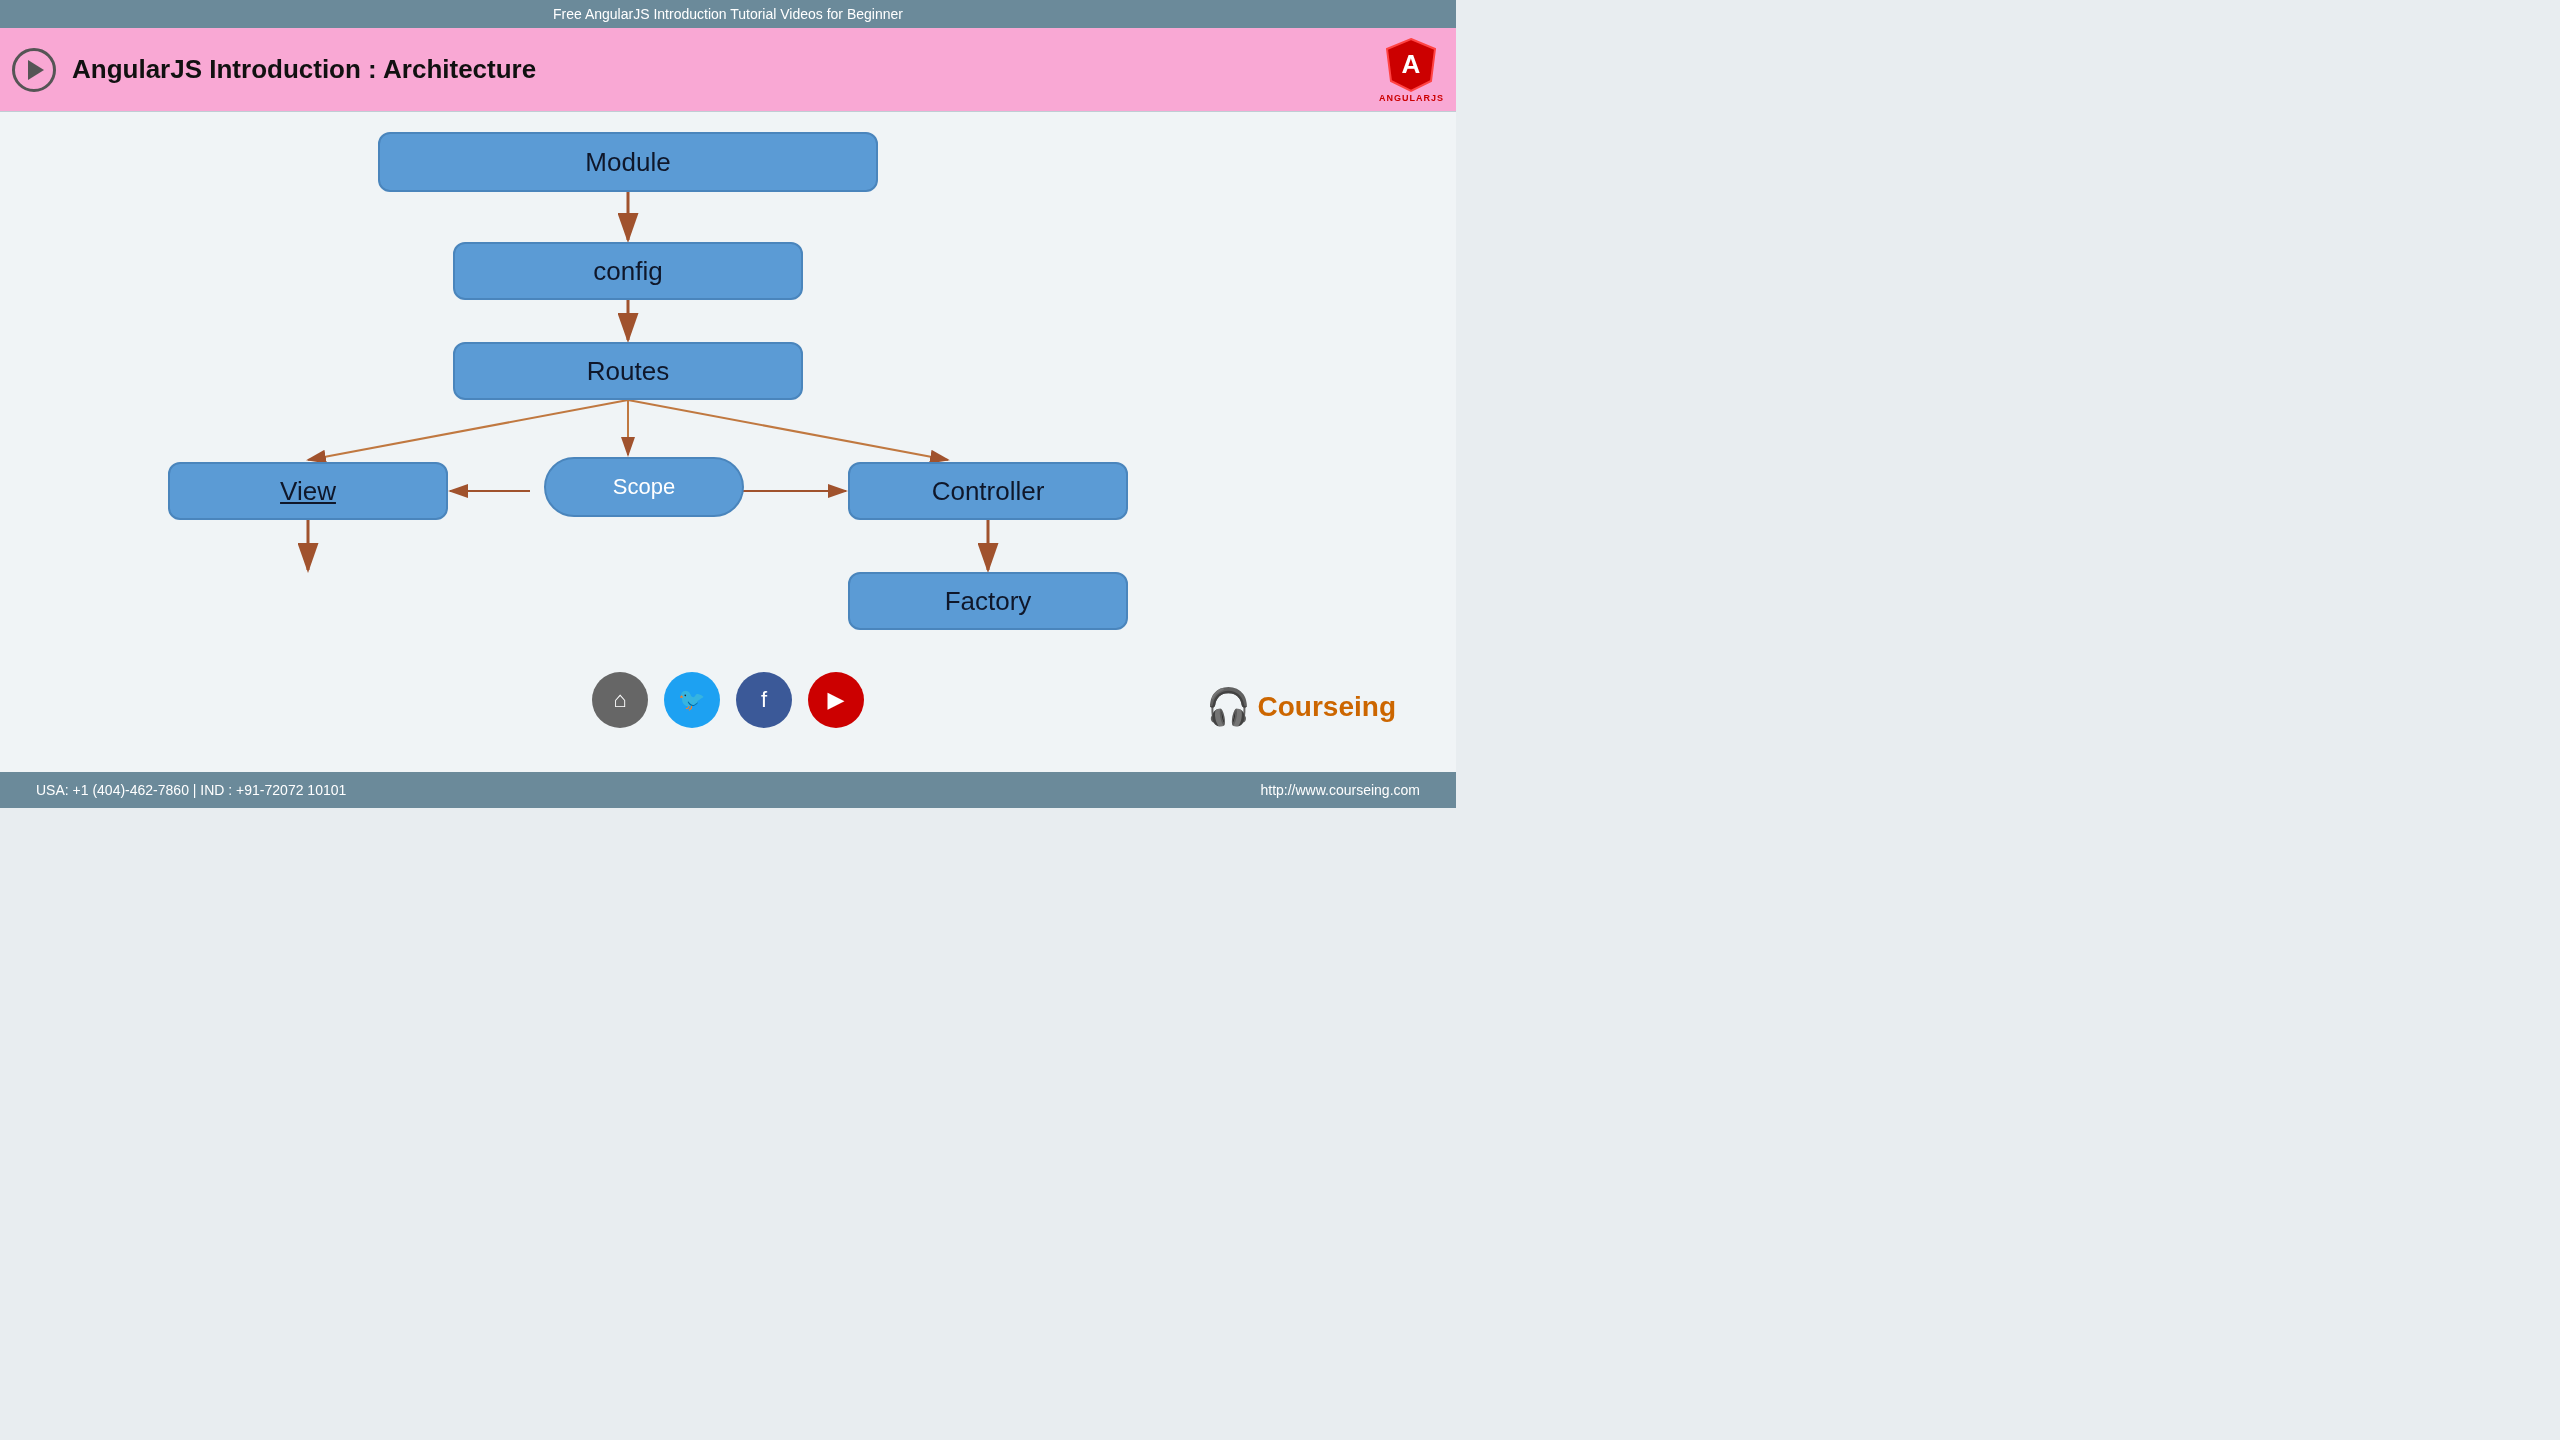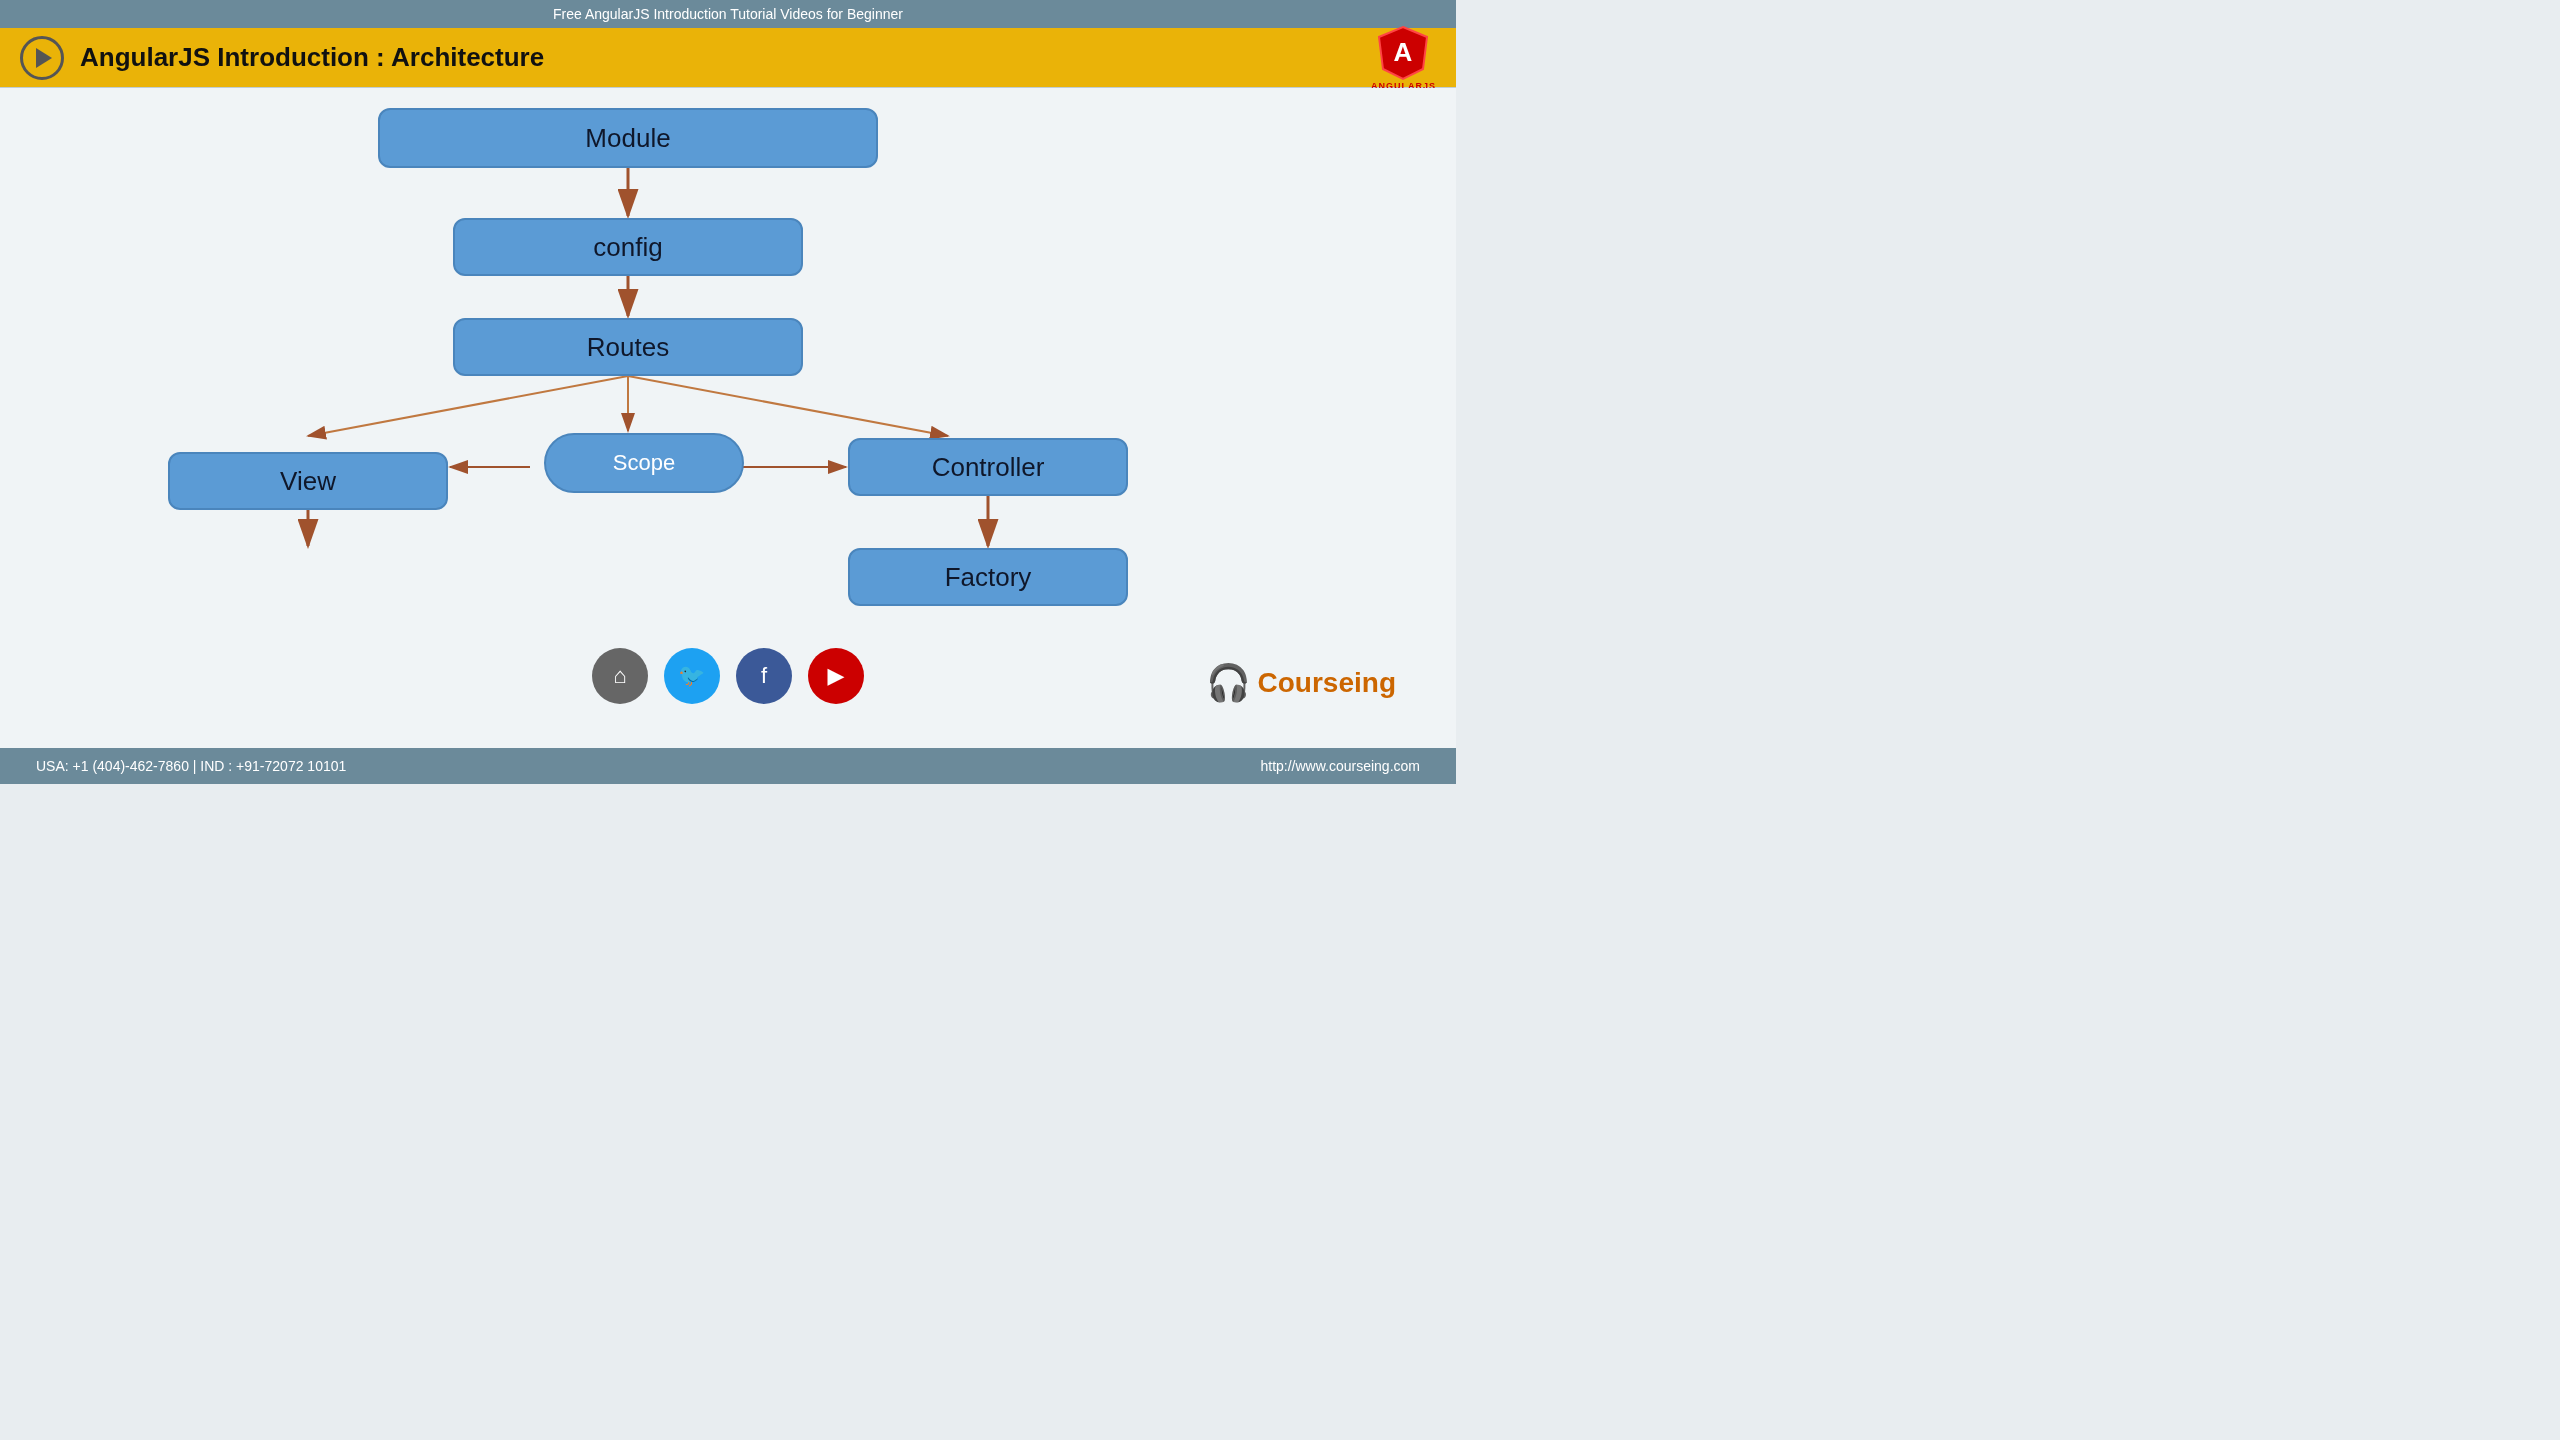--- a/index.html
+++ b/index.html
@@ -22,26 +22,26 @@
       justify-content: center;
     }
     .top-bar-text {
       color: white;
       font-size: 14px;
       font-weight: normal;
     }
 
     
     .header {
-      background: #eab308;
-      width: 100%;
-      height: 60px;
-      display: flex;
-      align-items: center;
-      padding: 0 20px;
+      background: #f9a8d4;
+      width: 100%;
+      height: 84px;
+      display: flex;
+      align-items: center;
+      padding: 0 12px;
       border-bottom: 1px solid #c0cdd4;
     }
     .play-btn {
       width: 44px;
       height: 44px;
       border-radius: 50%;
       border: 3px solid #555;
       display: flex;
       align-items: center;
       justify-content: center;
@@ -135,23 +135,24 @@
     
     .routes-box {
       left: 325px;
       top: 210px;
       width: 350px;
       height: 58px;
     }
     
     .view-box {
       left: 40px;
-      top: 344px;
+      top: 330px;
       width: 280px;
       height: 58px;
+      text-decoration: underline;
     }
     
     .scope-pill {
       left: 416px;
       top: 325px;
       width: 200px;
       height: 60px;
     }
     
     .controller-box {

